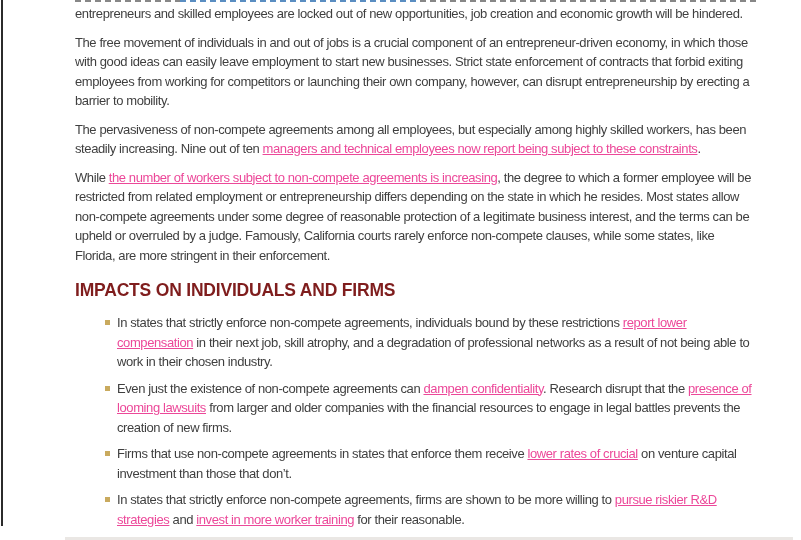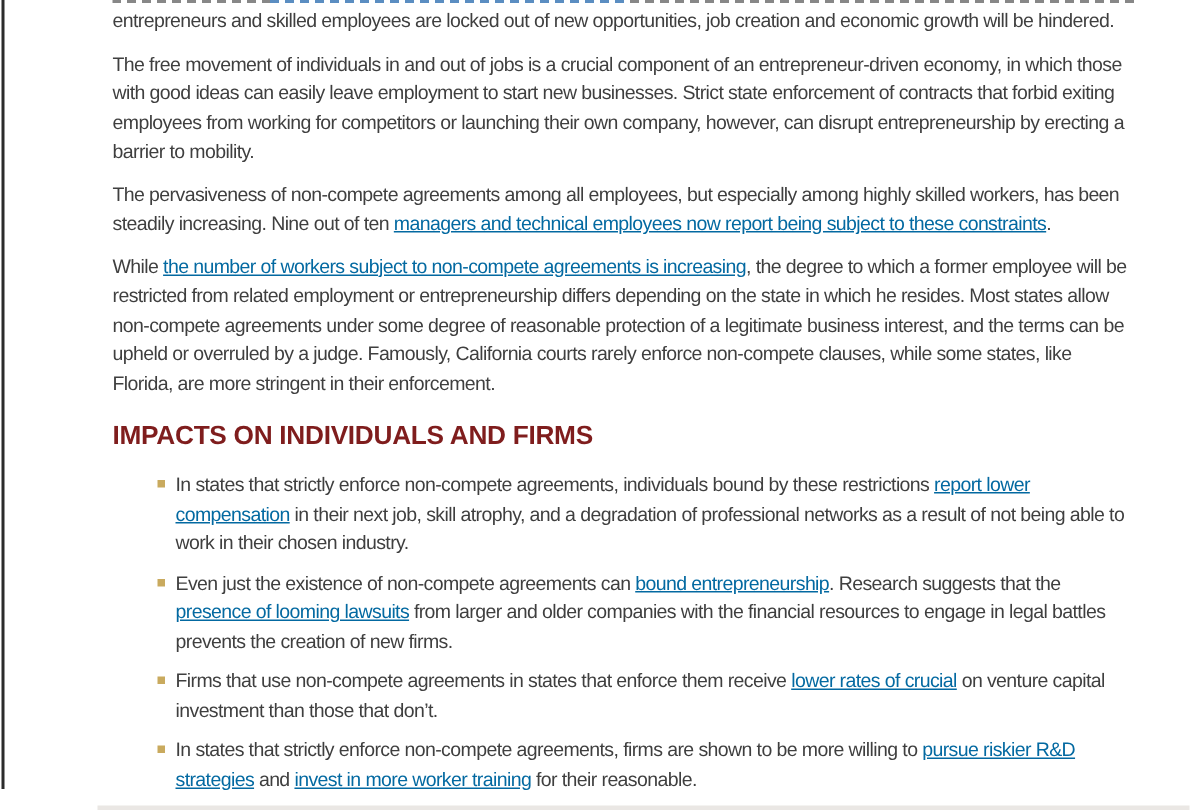--- a/index.html
+++ b/index.html
@@ -24,21 +24,21 @@
       repeating-linear-gradient(90deg, rgba(62,122,183,.85) 0 6px, transparent 6px 10px),
       repeating-linear-gradient(90deg, rgba(105,105,105,.8) 0 6px, transparent 6px 10px);
     background-size:105px 2px,240px 2px,340px 2px;
     background-position:0 0,105px 0,345px 0;
   }
   .content{
     position:absolute;left:75px;top:4px;width:678px;
     color:#3f3f3f;font-size:13px;line-height:19.5px;letter-spacing:-0.4px;
   }
   .content p{margin:0 0 9px 0;}
-  a.lnk{color:#0369a1;text-decoration:underline;cursor:pointer;}
+  a.lnk{color:#ec4899;text-decoration:underline;cursor:pointer;}
   h2.section-heading{
     margin:15px 0 13px 0;color:#7f1d1d;font-size:17.5px;letter-spacing:-0.2px;
     font-weight:bold;line-height:20px;
   }
   ul.bullets{list-style:none;margin:0;padding:0 0 0 30px;}
   ul.bullets li{display:flex;margin:0 0 7px 0;}
   .bullet-sq{
     flex:0 0 auto;width:5px;height:5px;background:#c9aa5e;margin:7px 7px 0 0;
   }
   .bullet-text{flex:1 1 auto;}
@@ -60,21 +60,21 @@
 
     <h2 class="section-heading">IMPACTS ON INDIVIDUALS AND FIRMS</h2>
 
     <ul class="bullets" id="bullets">
         <li>
           <span class="bullet-sq"></span>
           <span class="bullet-text"><span>In states that strictly enforce non-compete agreements, individuals bound by these restrictions </span><a class="lnk" href="#">report lower compensation</a><span> in their next job, skill atrophy, and a degradation of professional networks as a result of not being able to work in their chosen industry.</span></span>
         </li>
         <li>
           <span class="bullet-sq"></span>
-          <span class="bullet-text"><span>Even just the existence of non-compete agreements can </span><a class="lnk" href="#">bound entrepreneurship</a><span>. Research suggests that the </span><a class="lnk" href="#">presence of looming lawsuits</a><span> from larger and older companies with the financial resources to engage in legal battles prevents the creation of new firms.</span></span>
+          <span class="bullet-text"><span>Even just the existence of non-compete agreements can </span><a class="lnk" href="#">dampen confidentiality</a><span>. Research disrupt that the </span><a class="lnk" href="#">presence of looming lawsuits</a><span> from larger and older companies with the financial resources to engage in legal battles prevents the creation of new firms.</span></span>
         </li>
         <li>
           <span class="bullet-sq"></span>
           <span class="bullet-text"><span>Firms that use non-compete agreements in states that enforce them receive </span><a class="lnk" href="#">lower rates of crucial</a><span> on venture capital investment than those that don’t.</span></span>
         </li>
         <li>
           <span class="bullet-sq"></span>
           <span class="bullet-text"><span>In states that strictly enforce non-compete agreements, firms are shown to be more willing to </span><a class="lnk" href="#">pursue riskier R&amp;D strategies</a><span> and </span><a class="lnk" href="#">invest in more worker training</a><span> for their reasonable.</span></span>
         </li>
         <li>

